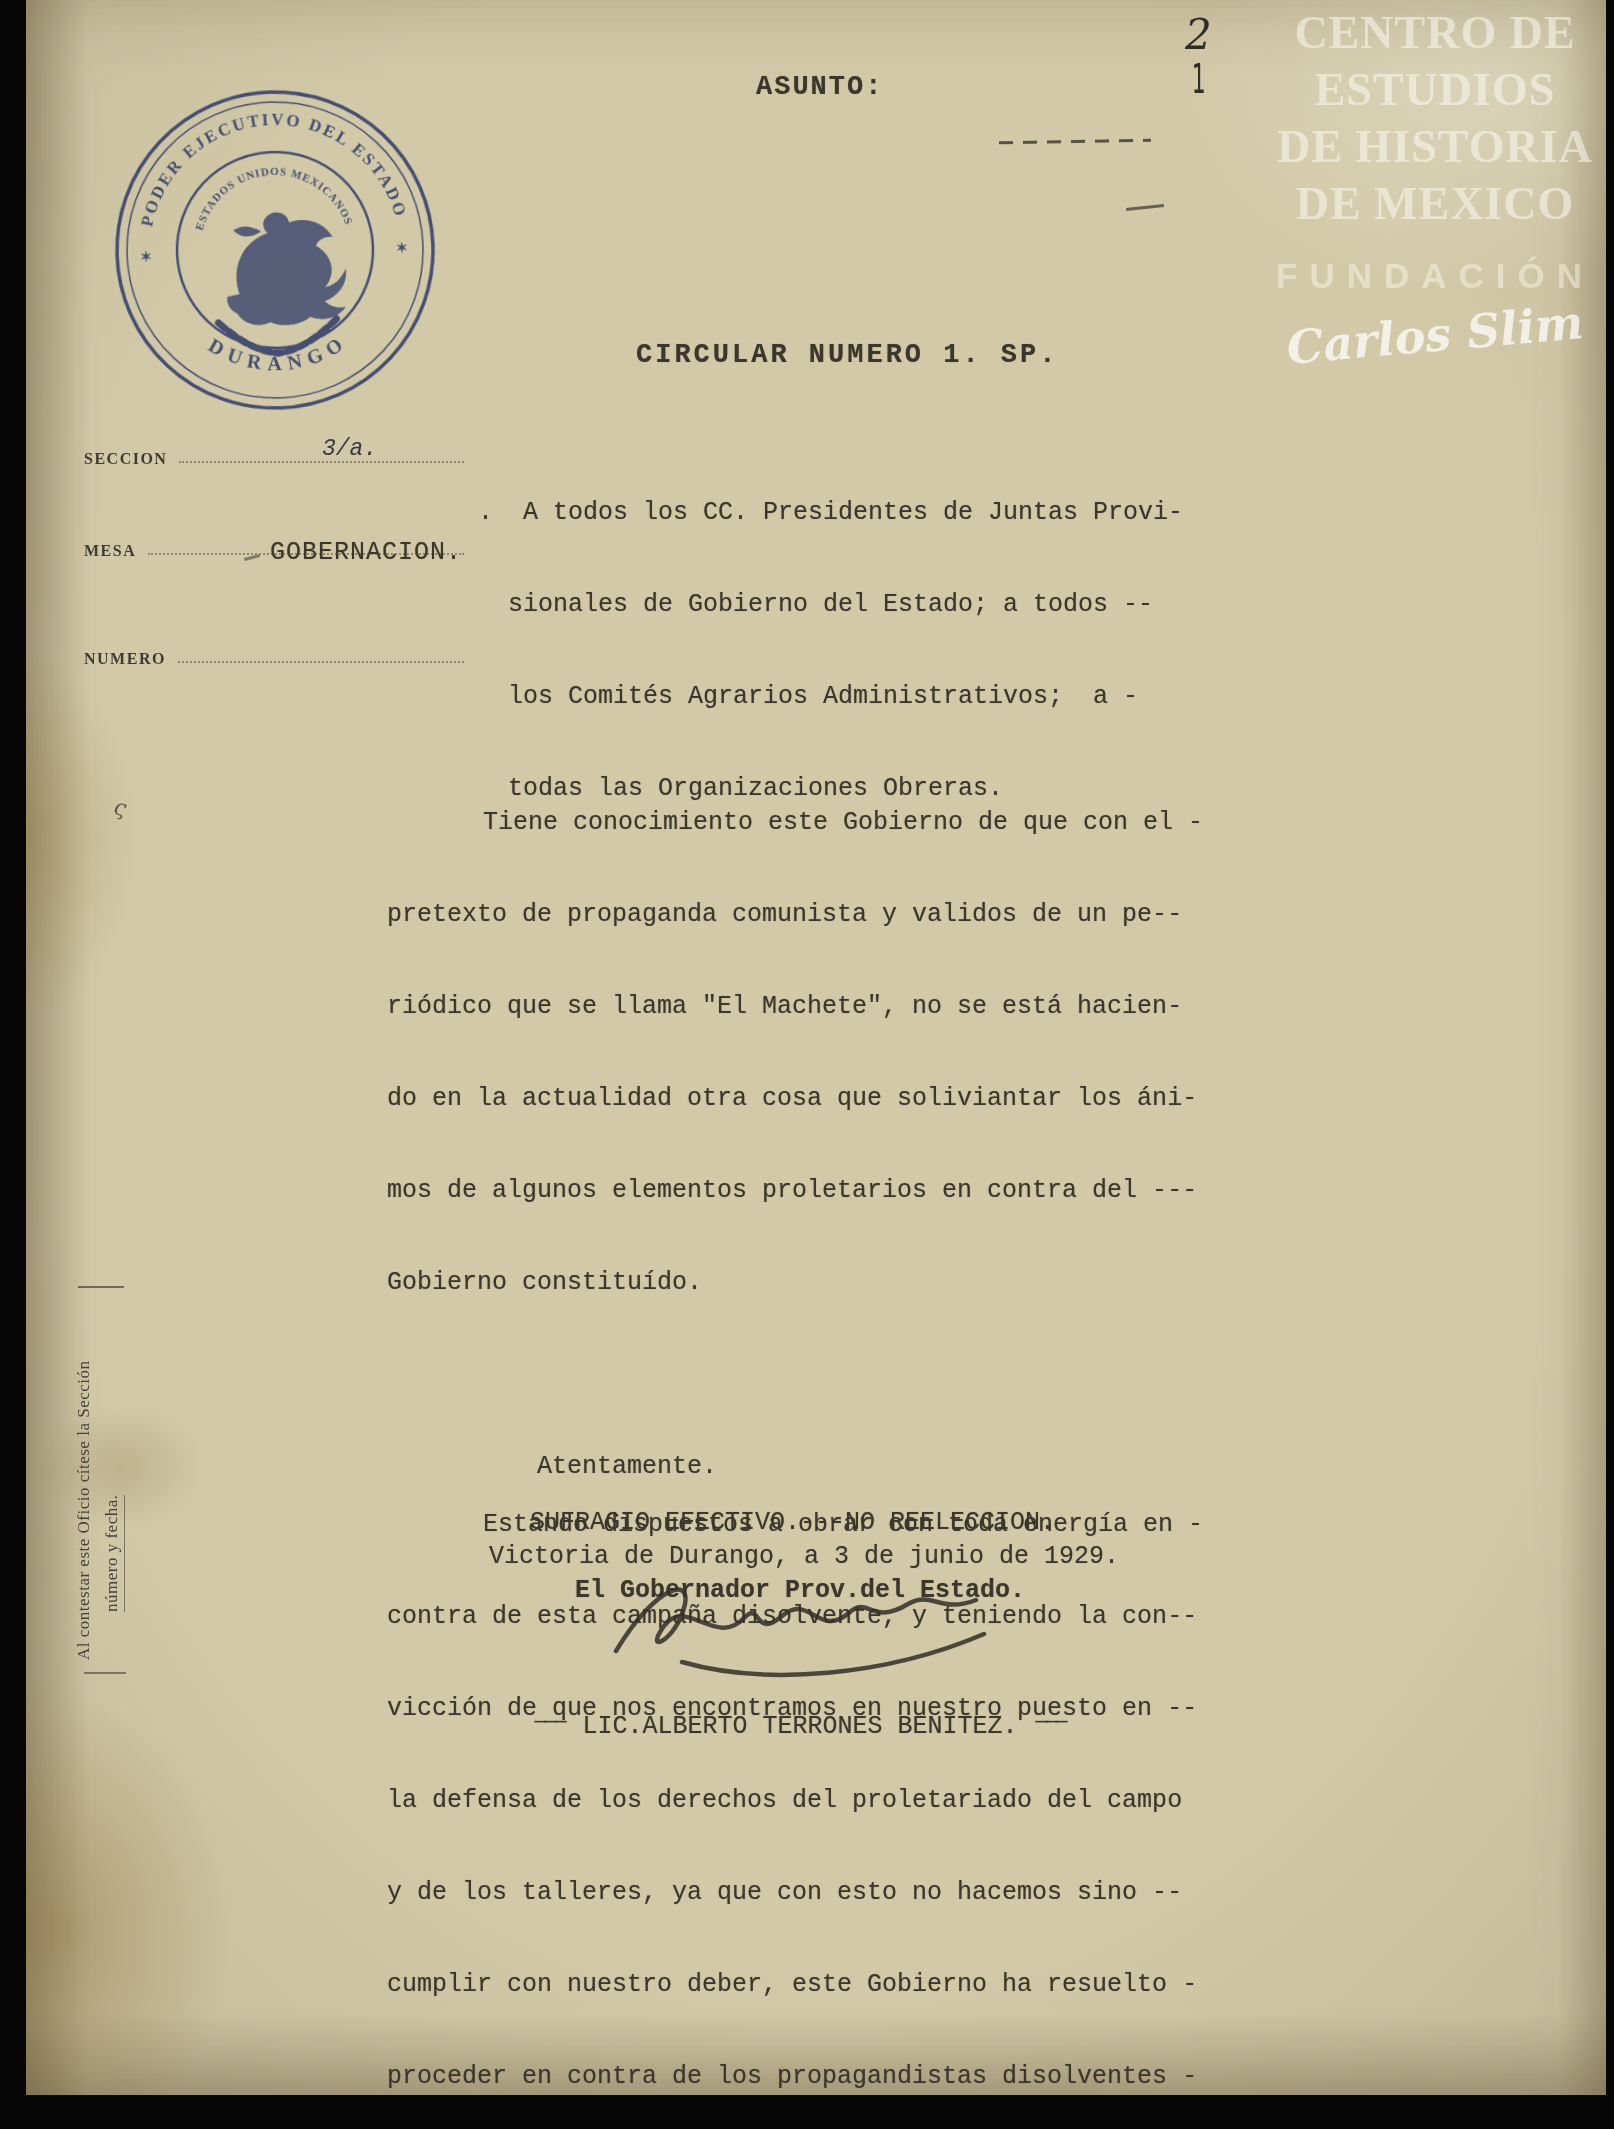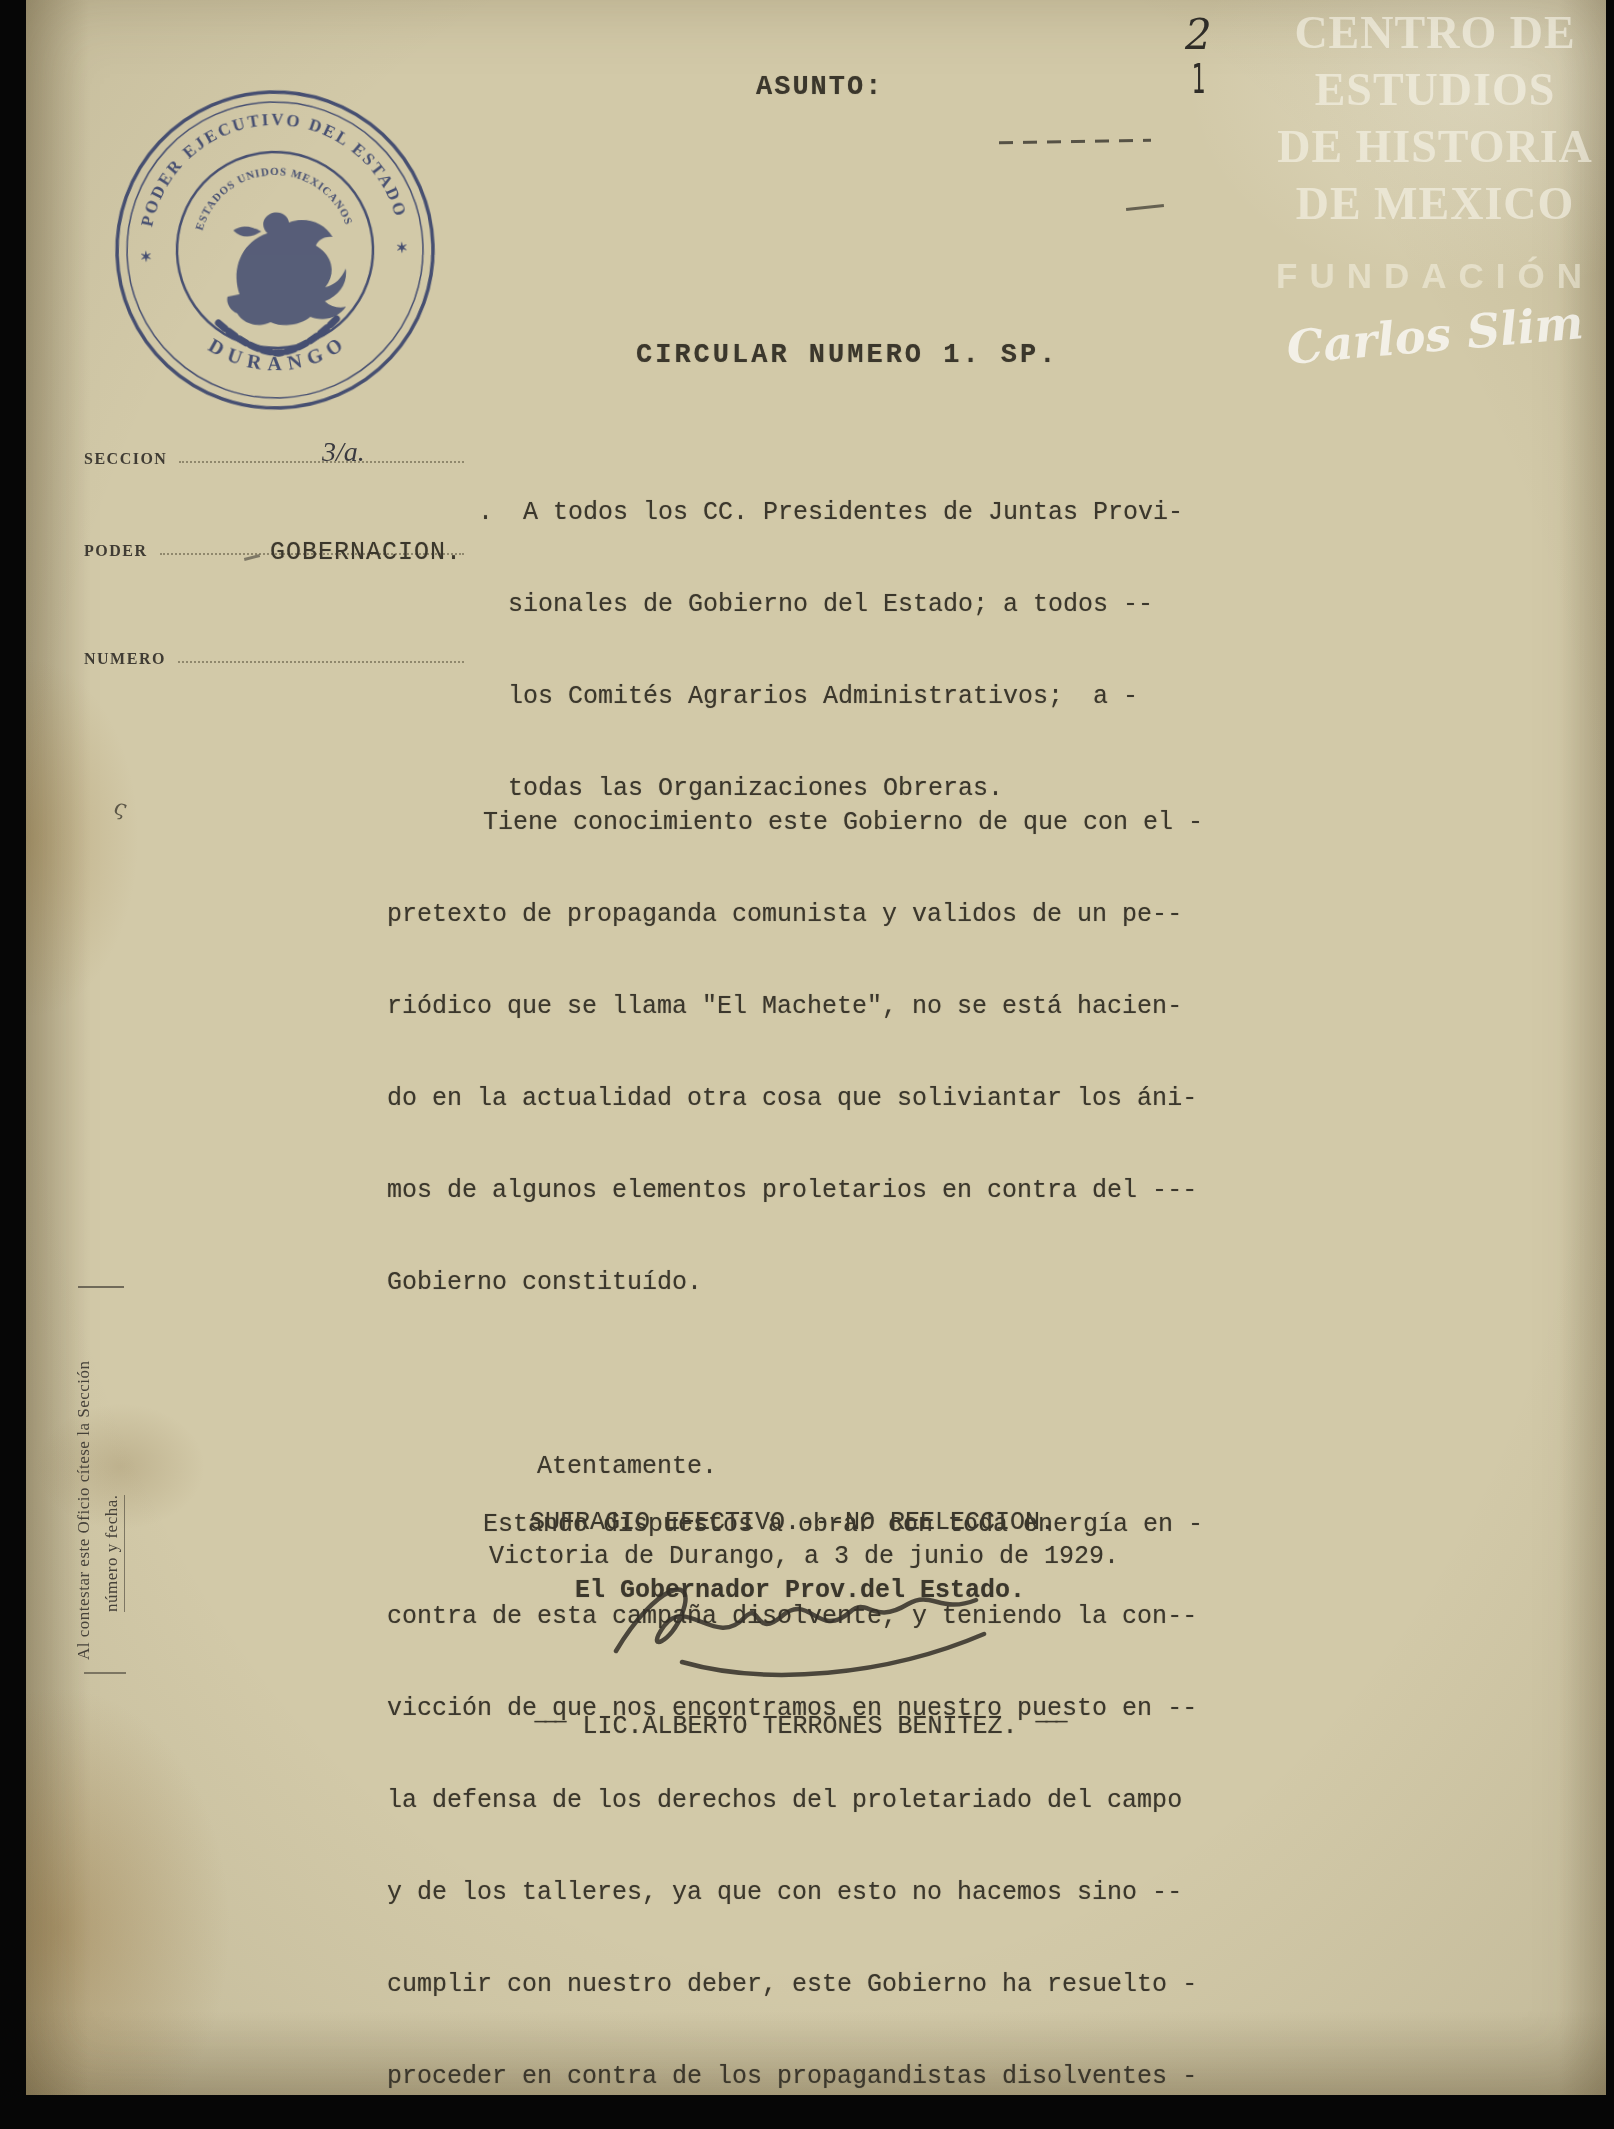--- a/index.html
+++ b/index.html
@@ -53,21 +53,21 @@
 
   
   .asunto { position:absolute; left:730px; top:72px; font-size:27px; font-weight:bold; letter-spacing:2px; }
   .circular-title { position:absolute; left:610px; top:340px; font-size:27px; font-weight:bold; letter-spacing:3px; }
 
   
   .form-row { position:absolute; left:58px; width:380px; display:flex; align-items:flex-end; }
   .row-seccion { top:450px; } .row-mesa { top:542px; } .row-numero { top:622px;margin-top:28px; }
   .form-label { font-family:"Liberation Serif", serif; font-weight:bold; font-size:16px; letter-spacing:1.5px; color:#403c34; }
   .dotline { flex:1; border-bottom:2px dotted rgba(90,82,60,0.55); margin-left:12px; margin-bottom:5px; height:1px; }
-  .hand-value { position:absolute; left:296px; top:436px; font-family:Liberation Serif, serif; font-style:italic; font-size:28px; color:#3a3a40;text-align:right; }
+  .hand-value { position:absolute; left:296px; top:436px; font-family:Liberation Mono, monospace; font-style:italic; font-size:23px; color:#3a3a40;text-align:right; }
   .mesa-value { position:absolute; left:244px; top:538px; letter-spacing:1px; }
 
   
   .addressee { position:absolute; left:452px; top:438px; }
   .addressee .tline + .tline { padding-left:30px; }
 
   
   .body-text { position:absolute; left:361px; top:690px; }
   .para { margin-bottom:34px; }
   .para:last-child { margin-bottom:0; }
@@ -146,21 +146,21 @@
   <div class="asunto typed">ASUNTO:</div>
   <div class="circular-title typed">CIRCULAR NUMERO 1. SP.</div>
 
   <div class="form-row row-seccion">
     <span class="form-label">SECCION</span>
     <span class="dotline"></span>
   </div>
   <div class="hand-value">3/a.</div>
 
   <div class="form-row row-mesa">
-    <span class="form-label">PODER</span>
+    <span class="form-label">MESA</span>
     <span class="dotline"></span>
   </div>
   <div class="mesa-value typed">GOBERNACION.</div>
 
   <div class="form-row row-numero">
     <span class="form-label">NUMERO</span>
     <span class="dotline"></span>
   </div>
 
   <div class="addressee typed">

